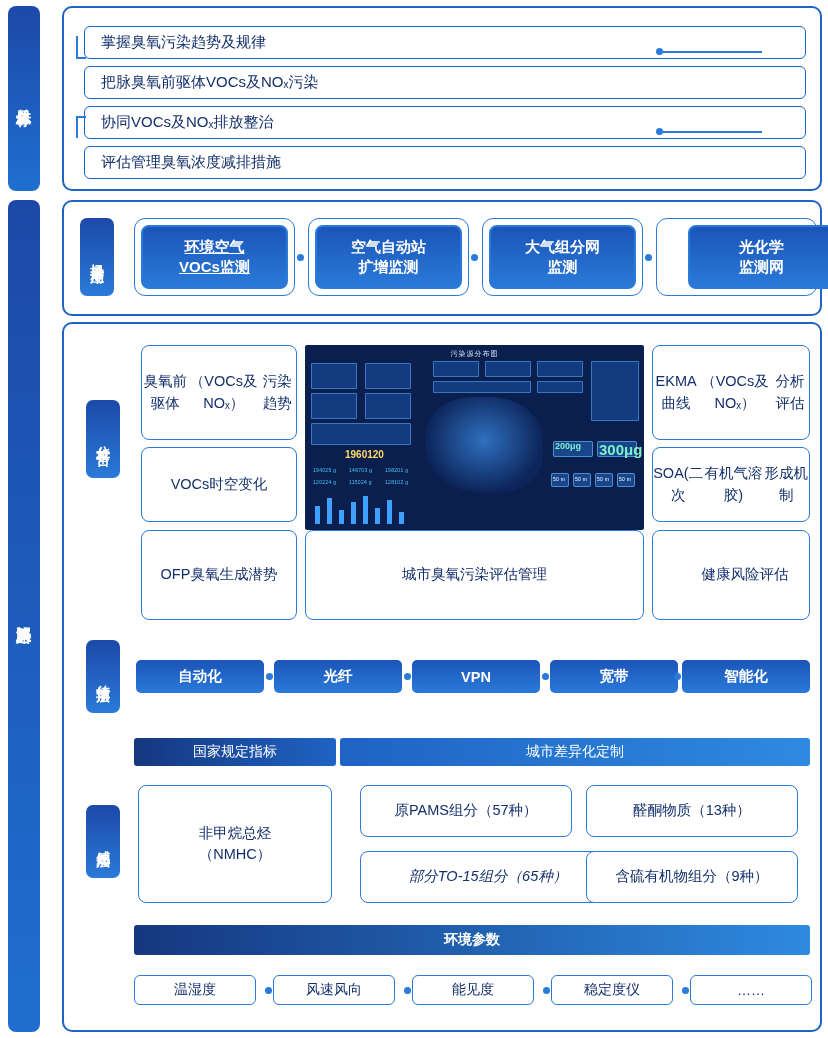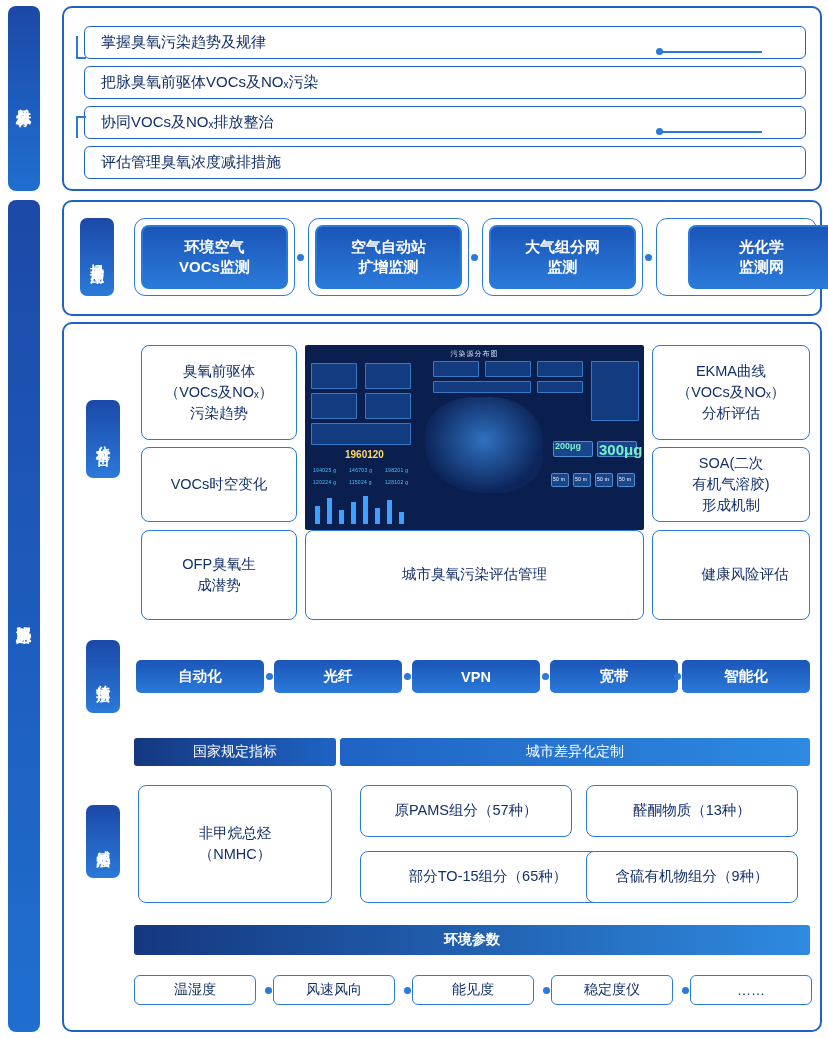--- a/index.html
+++ b/index.html
@@ -132,21 +132,21 @@
 
   
   .card {
     position: absolute;
     border: 1.5px solid #2a7ad9;
     border-radius: 8px;
     background: #fff;
     color: #14306b;
     font-size: 14.5px;
     display: flex;
-    flex-direction: column;
+    flex-direction: row;
     align-items: center;
     justify-content: center;
     text-align: center;
     line-height: 1.45;
   }
 
   
   #dash {
     position: absolute;
     left: 305px; top: 345px;
@@ -272,21 +272,21 @@
     <div class="dot" style="left:592px; top:40px;"></div>
     <div class="hline" style="left:598px; top:43px; width:100px;"></div>
     <div class="dot" style="left:592px; top:120px;"></div>
     <div class="hline" style="left:598px; top:123px; width:100px;"></div>
   </div>
 
   <div class="panel" id="panel-scene"></div>
   <div class="vlabel" style="left:80px; top:218px; height:78px;">场景应用</div>
 
   <div class="scene-shell" style="left:134px;"></div>
-  <div class="scene-box" style="left:141px;">
+  <div class="scene-box" style="left:141px;text-decoration:underline;">
     <span>环境空气</span>
     <span>VOCs监测</span>
   </div>
 
   <div class="scene-shell" style="left:308px;"></div>
   <div class="scene-box" style="left:315px;">
     <span>空气自动站</span>
     <span>扩增监测</span>
   </div>
 
@@ -399,21 +399,21 @@
 
   <div class="bar-head" id="bar-national">国家规定指标</div>
   <div class="bar-head" id="bar-city">城市差异化定制</div>
 
   <div class="p-card" style="left:138px; top:785px; width:194px; height:118px;">
     <span>非甲烷总烃</span>
     <span>（NMHC）</span>
   </div>
   <div class="p-card" style="left:360px; top:785px; width:212px; height:52px;">原PAMS组分（57种）</div>
   <div class="p-card" style="left:586px; top:785px; width:212px; height:52px;">醛酮物质（13种）</div>
-  <div class="p-card" style="left:360px; top:851px; width:256px; height:52px;">部分TO-15组分（65种）</div>
+  <div class="p-card" style="left:360px; top:851px; width:256px; height:52px;font-style:italic;">部分TO-15组分（65种）</div>
   <div class="p-card" style="left:586px; top:851px; width:212px; height:52px;">含硫有机物组分（9种）</div>
 
   <div class="bar-head" id="bar-env">环境参数</div>
 
   <div class="env-box" style="left:134px;">温湿度</div>
   <div class="env-box" style="left:273px;">风速风向</div>
   <div class="env-box" style="left:412px;">能见度</div>
   <div class="env-box" style="left:551px;">稳定度仪</div>
   <div class="env-box" style="left:690px;">……</div>
   <div class="dot" style="left:265px; top:987px;"></div>

